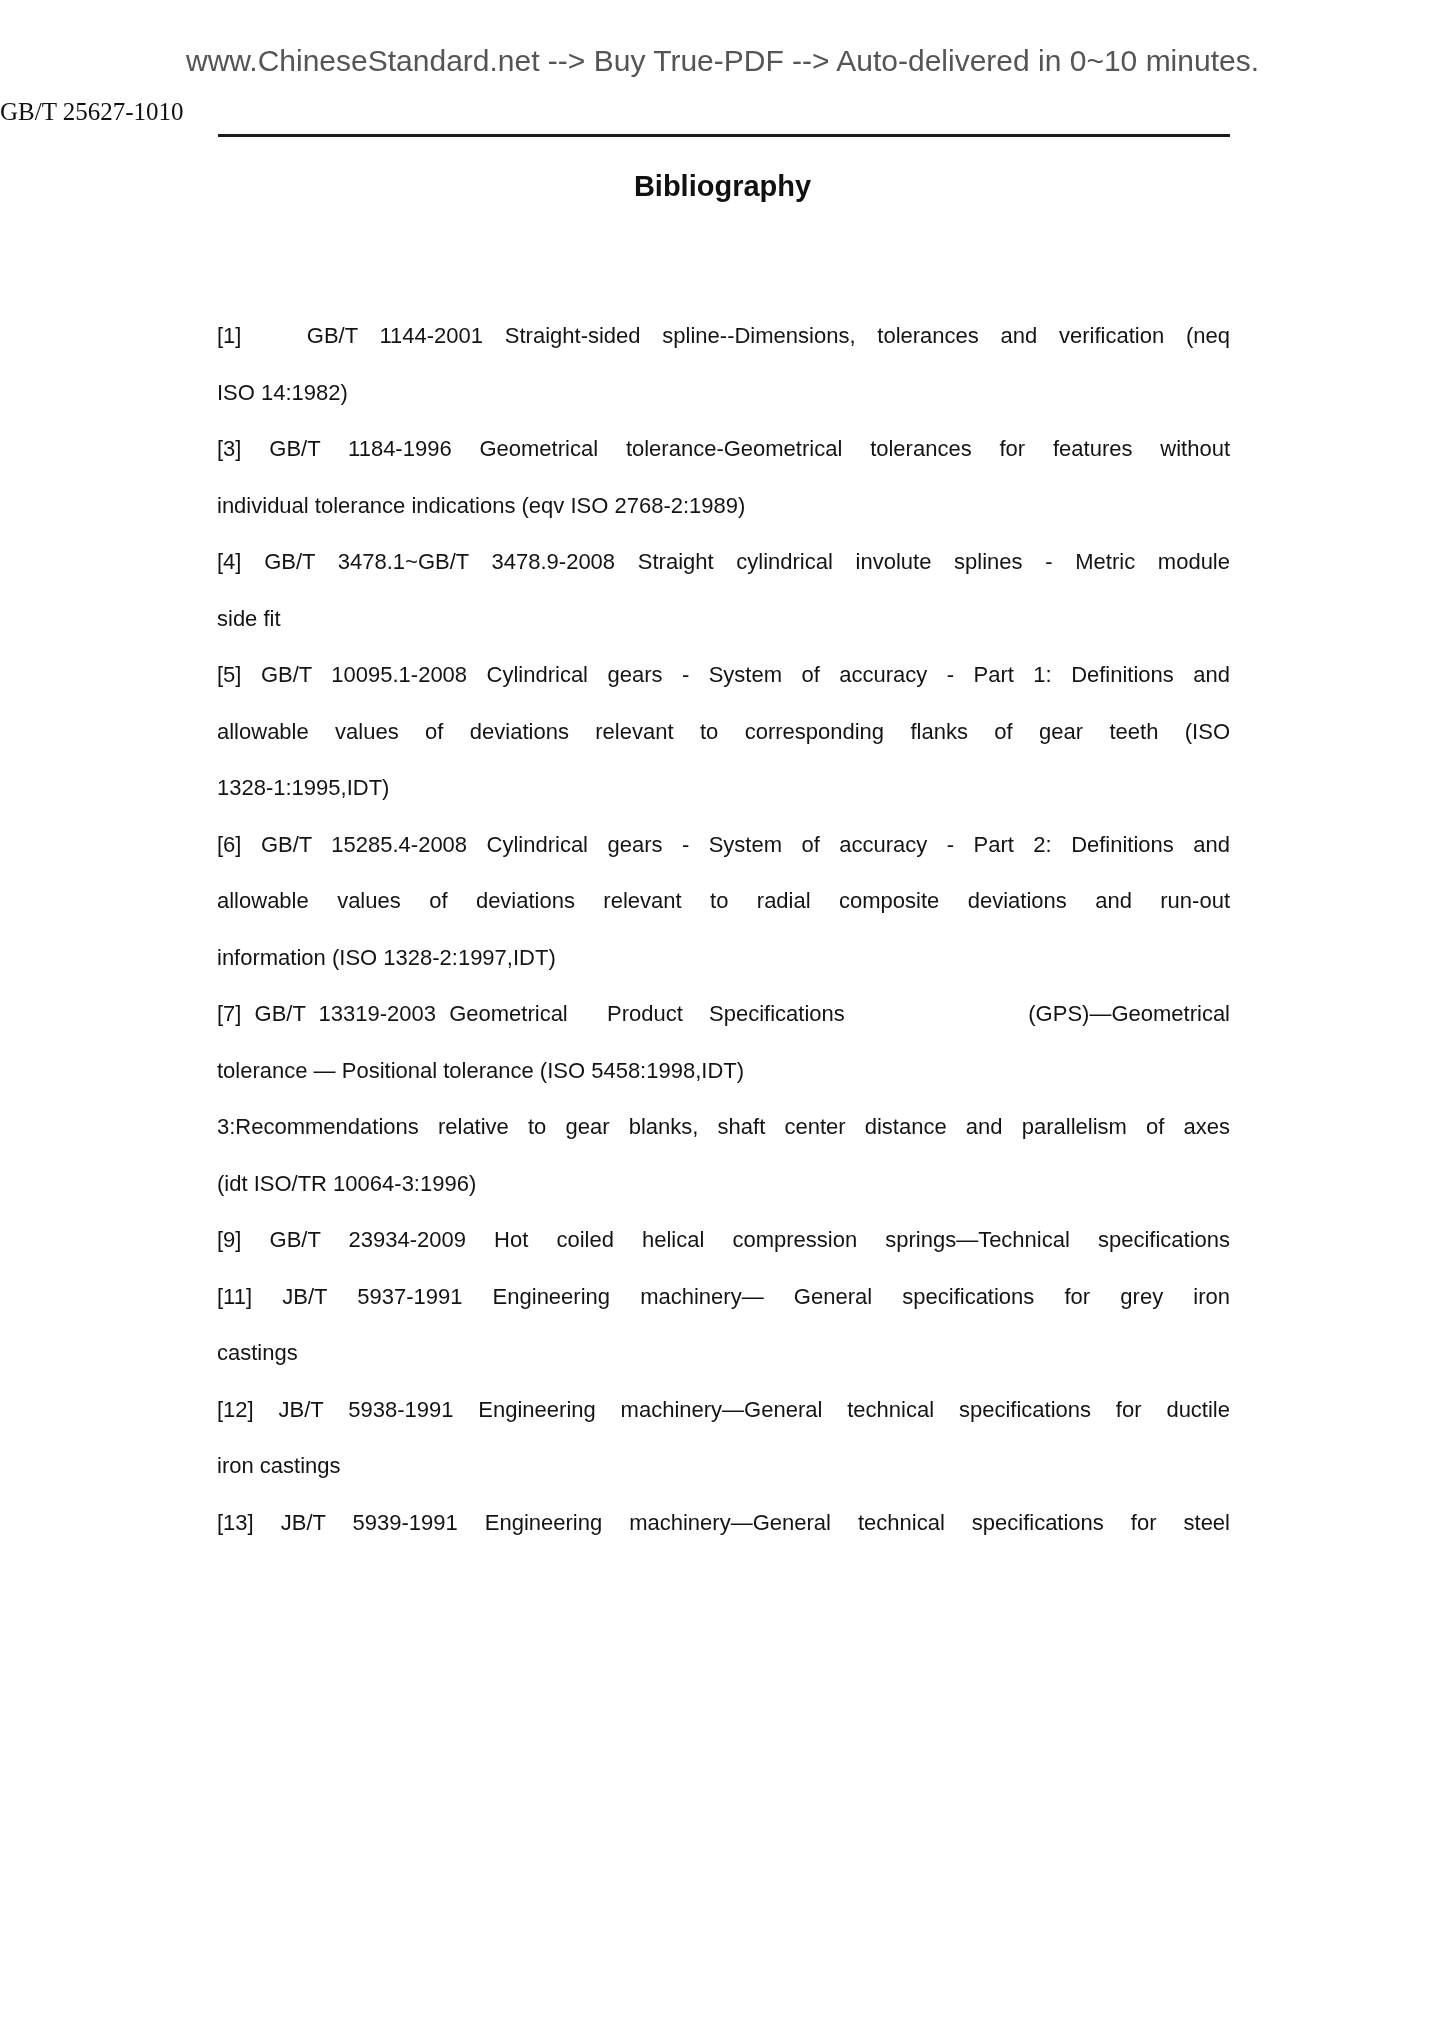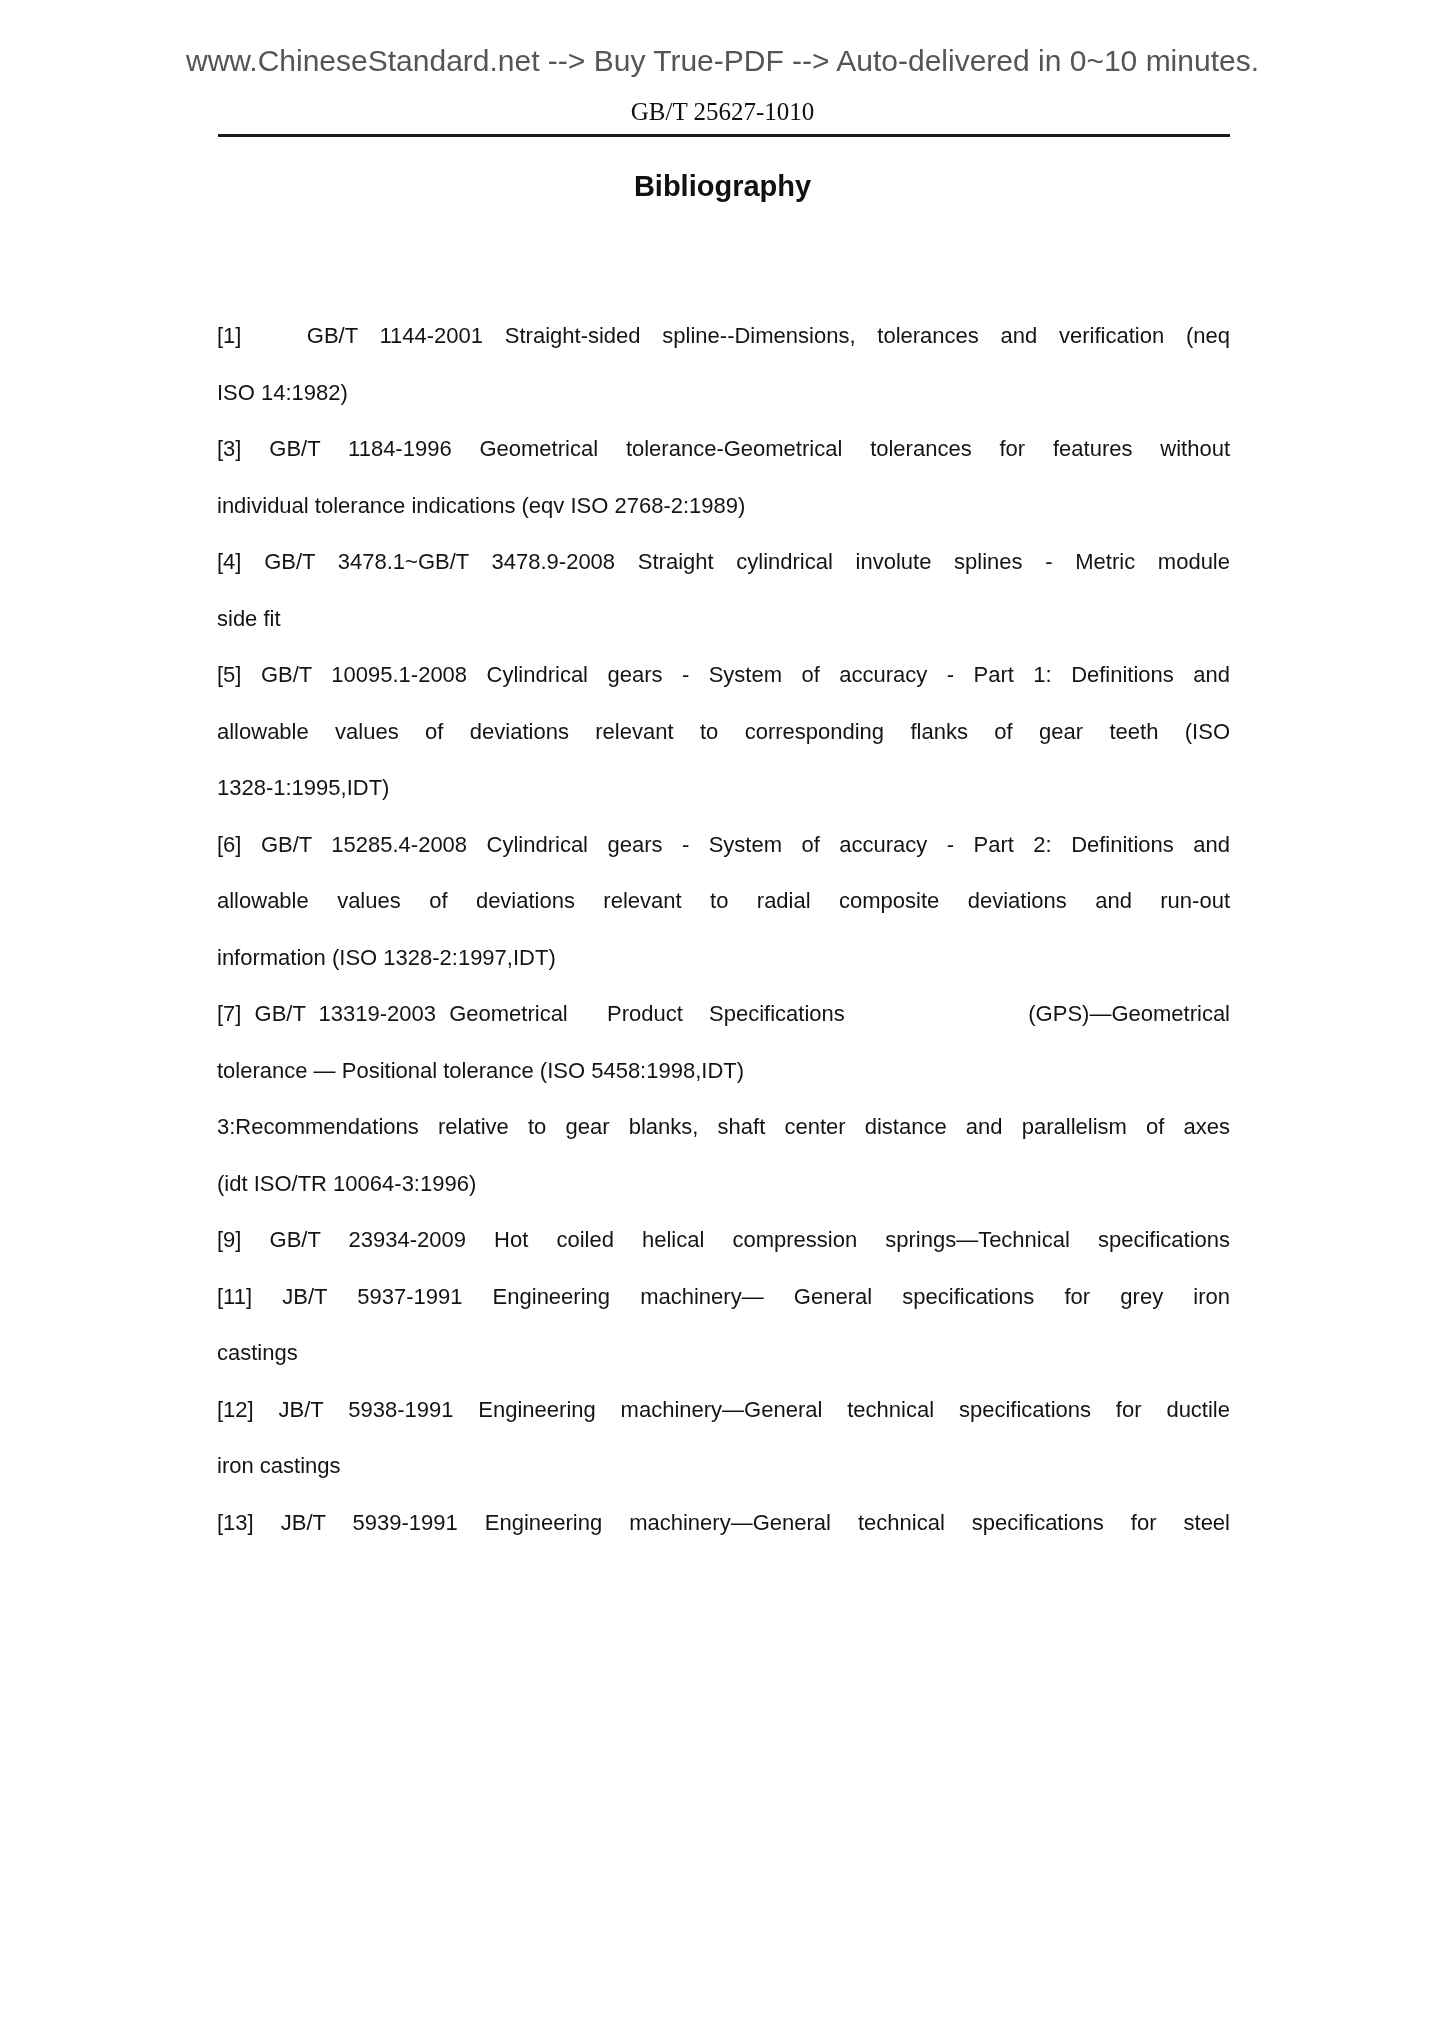--- a/index.html
+++ b/index.html
@@ -16,21 +16,20 @@
     position: absolute;
     top: 44px; left: 0; width: 100%;
     text-align: center;
     font-size: 30px;
     color: var(--promo-text, #555555);
     letter-spacing: 0px;
   }
   .doc-code {
     position: absolute;
     top: 98px; left: 0; width: 100%;
-    text-align: center;
     font-family: "Liberation Serif", serif;
     font-size: 25px;
     color: #111111;
   }
   .header-rule {
     position: absolute;
     top: 134px; left: 218px; width: 1012px; height: 3px;
     background: #1a1a1a;
   }
   .title {

